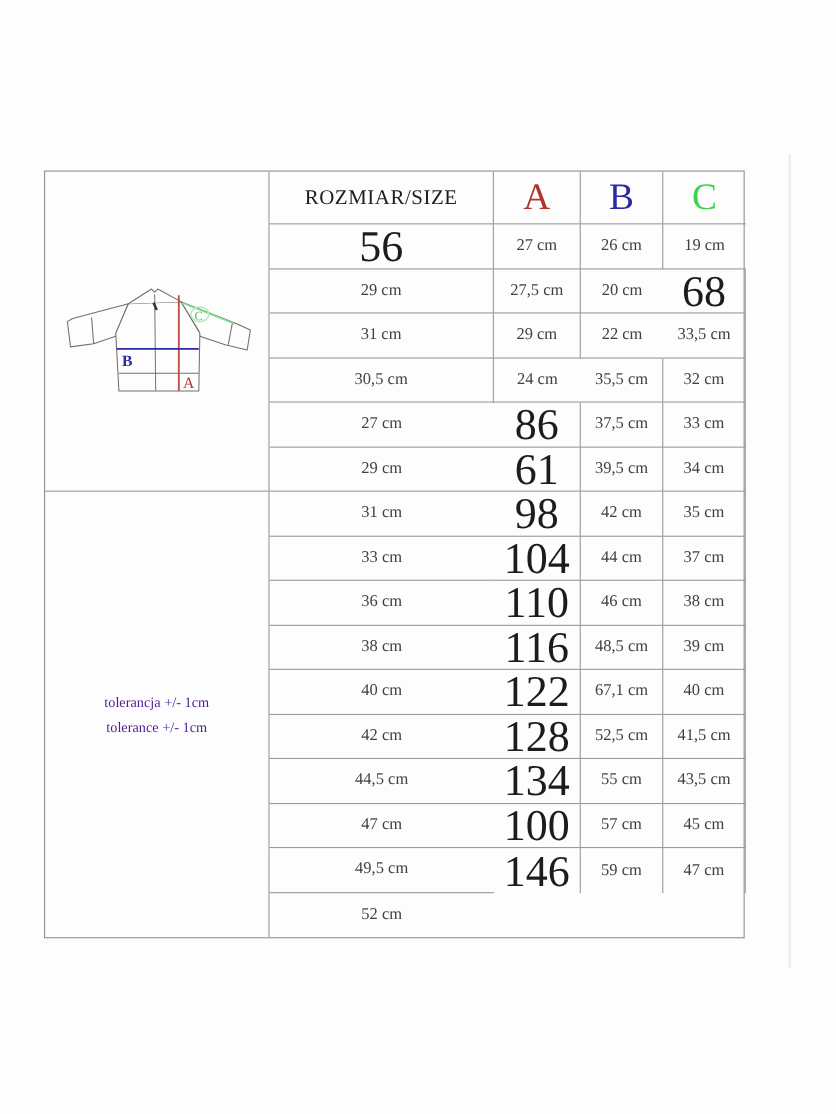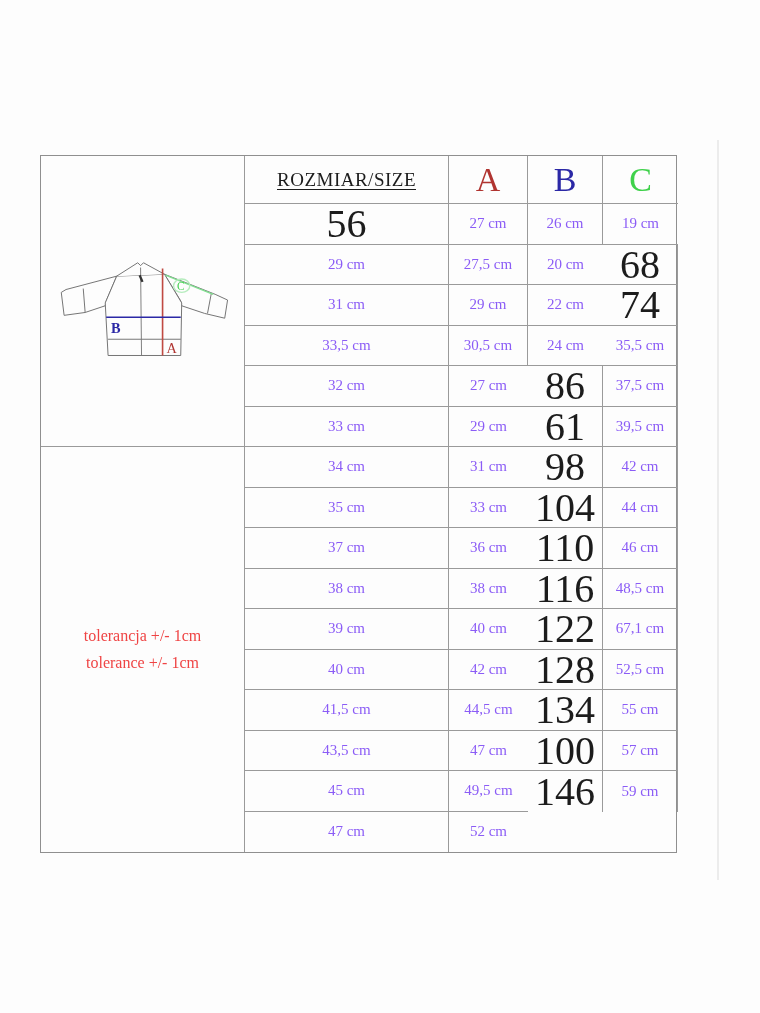--- a/index.html
+++ b/index.html
@@ -33,39 +33,38 @@
     align-items: center;
     justify-content: center;
     overflow: hidden;
   }
   .br { border-right: 1px solid #9a9a9a; }
   .bb { border-bottom: 1px solid #9a9a9a; }
   .image-cell { grid-column: 1; grid-row: 1 / 8; padding: 4px; }
   .tolerance-cell {
     grid-column: 1; grid-row: 8 / 18;
     flex-direction: column;
-    font-size: 16px;
+    font-size: 13px;
     line-height: 1.65;
-    color: #ef4444;
+    color: #4c1d95;
   }
   .header-size {
     font-size: 19px;
     letter-spacing: 0.5px;
   }
   .header-size span {
-    text-decoration: underline;
     text-underline-offset: 3px;
     text-align: right;
   }
   .header-letter { font-size: 34px; }
   .letter-a { color: #b03430; }
   .letter-b { color: #2b28a6; }
   .letter-c { color: #3fd14b; }
   .size-cell { font-size: 40px; }
-  .val-cell { font-size: 15px; color: #8b5cf6; }
+  .val-cell { font-size: 15px; color: #404040; }
   .jacket-svg { width: 100%; height: 100%; display: block; }
 </style>
 </head>
 <body>
 
 <div class="page">
 
   <div class="fold-line"></div>
 
   <div class="size-table">
@@ -114,21 +113,20 @@
 
     <div class="cell val-cell br bb">29 cm</div>
     <div class="cell val-cell br bb">27,5 cm</div>
     <div class="cell val-cell bb">20 cm</div>
 
     <div class="cell size-cell br bb">68</div>
     <div class="cell val-cell br bb">31 cm</div>
     <div class="cell val-cell br bb">29 cm</div>
     <div class="cell val-cell bb">22 cm</div>
 
-    <div class="cell size-cell br bb">74</div>
     <div class="cell val-cell br bb">33,5 cm</div>
     <div class="cell val-cell br bb">30,5 cm</div>
     <div class="cell val-cell bb">24 cm</div>
 
     <div class="cell val-cell br bb">35,5 cm</div>
     <div class="cell val-cell br bb">32 cm</div>
     <div class="cell val-cell bb">27 cm</div>
 
     <div class="cell size-cell br bb">86</div>
     <div class="cell val-cell br bb">37,5 cm</div>

